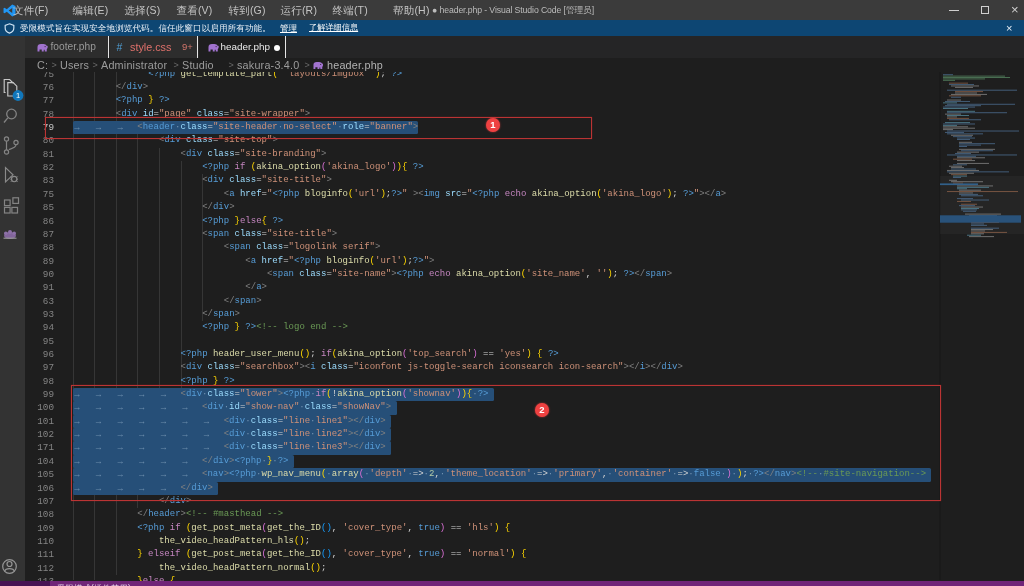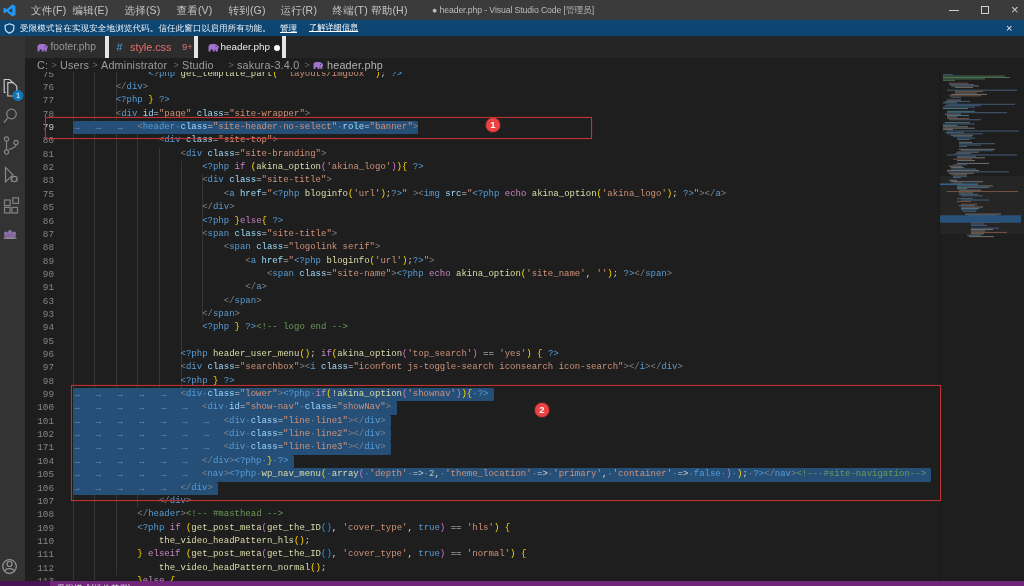--- a/index.html
+++ b/index.html
@@ -9,21 +9,21 @@
 
 #titlebar{position:absolute;left:0;top:0;width:1024px;height:20px;background:#3b3b3b}
 .menu{position:absolute;top:0;height:20px;line-height:20px;font-size:10.5px;color:#c4c4c4;letter-spacing:.2px}
 #wtitle{position:absolute;top:0;height:20px;line-height:20px;font-size:8.7px;color:#bcbcbc;letter-spacing:-0.1px}
 
 #banner{position:absolute;left:0;top:20px;width:1024px;height:16px;background:#0d4673;color:#eef3f8;
  font-size:8.5px;line-height:16px}
 #banner a{color:#fff;text-decoration:underline}
 
 #tabsrow{position:absolute;left:25px;top:36px;width:999px;height:22px;background:#252526}
-.tab{position:absolute;top:0;height:30px;background:#2d2d2d;border-right:4px solid #e5e5e5;
+.tab{position:absolute;top:0;height:30px;background:#2d2d2d;border-right:1px solid #e5e5e5;
  font-size:10.2px;color:#989898;line-height:22px}
 .tab.active{background:#1e1e1e;color:#f5f5f5}
 
 #crumbs{position:absolute;left:25px;top:58px;width:999px;height:14px;background:#1e1e1e;
  font-size:10.8px;color:#9c9c9c;line-height:14px;letter-spacing:.2px}
 #crumbs .sep{color:#686868;font-size:9px;letter-spacing:0}
 
 #actbar{position:absolute;left:0;top:36px;width:25px;height:544.5px;background:#333333}
 
 #editor{position:absolute;left:25px;top:72px;width:999px;height:508.5px;background:#1e1e1e;overflow:hidden}
@@ -49,28 +49,28 @@
 #status{position:absolute;left:0;top:580.5px;width:1024px;height:5.5px;background:#702578;overflow:hidden}
 #status .blk{position:absolute;left:0;top:0;width:50px;height:6px;background:#471353}
 #status .txt{position:absolute;left:57px;top:2.4px;color:rgba(255,248,255,.85);font-size:8.2px;letter-spacing:.3px}
 </style></head>
 <body>
 <div id="app">
 <div id="titlebar">
       <svg class="abs" style="left:3px;top:3.5px" width="13" height="13" viewBox="0 0 100 100">
         <path fill="#2196f3" d="M96 15 L71 3 L29 41 L12 28 L4 32 L4 68 L12 72 L29 59 L71 97 L96 85 Z M71 30 L71 70 L44 50 Z"></path>
       </svg>
-      <span class="menu" style="left:31px">文件(F)</span>
+      <span class="menu" style="left:13px">文件(F)</span>
       <span class="menu" style="left:72.5px">编辑(E)</span>
       <span class="menu" style="left:124.5px">选择(S)</span>
       <span class="menu" style="left:176.5px">查看(V)</span>
       <span class="menu" style="left:228.5px">转到(G)</span>
       <span class="menu" style="left:280.5px">运行(R)</span>
       <span class="menu" style="left:332.5px">终端(T)</span>
-      <span class="menu" style="left:371px">帮助(H)</span>
+      <span class="menu" style="left:393px">帮助(H)</span>
       <span id="wtitle" style="left:432px">●&nbsp;header.php - Visual Studio Code [管理员]</span>
       <div class="abs" style="left:949px;top:9.5px;width:10px;height:1.2px;background:#cfcfcf"></div>
       <div class="abs" style="left:980.5px;top:5.5px;width:8.5px;height:8.5px;border:1px solid #cfcfcf"></div>
       <div class="abs" style="left:1011px;top:1px;width:14px;height:18px;color:#cfcfcf;font-size:13px;line-height:18px">×</div>
     </div>
 <div id="banner">
       <svg class="abs" style="left:4px;top:2.5px" width="11" height="11" viewBox="0 0 16 16">
         <path fill="none" stroke="#cfe3f3" stroke-width="1.7" d="M8 1.2 L14.3 3.6 V7.4 C14.3 11 11.6 13.6 8 14.8 C4.4 13.6 1.7 11 1.7 7.4 V3.6 Z"></path>
       </svg>
       <span class="abs" style="left:20px;letter-spacing:.15px">受限模式旨在实现安全地浏览代码。信任此窗口以启用所有功能。</span>

